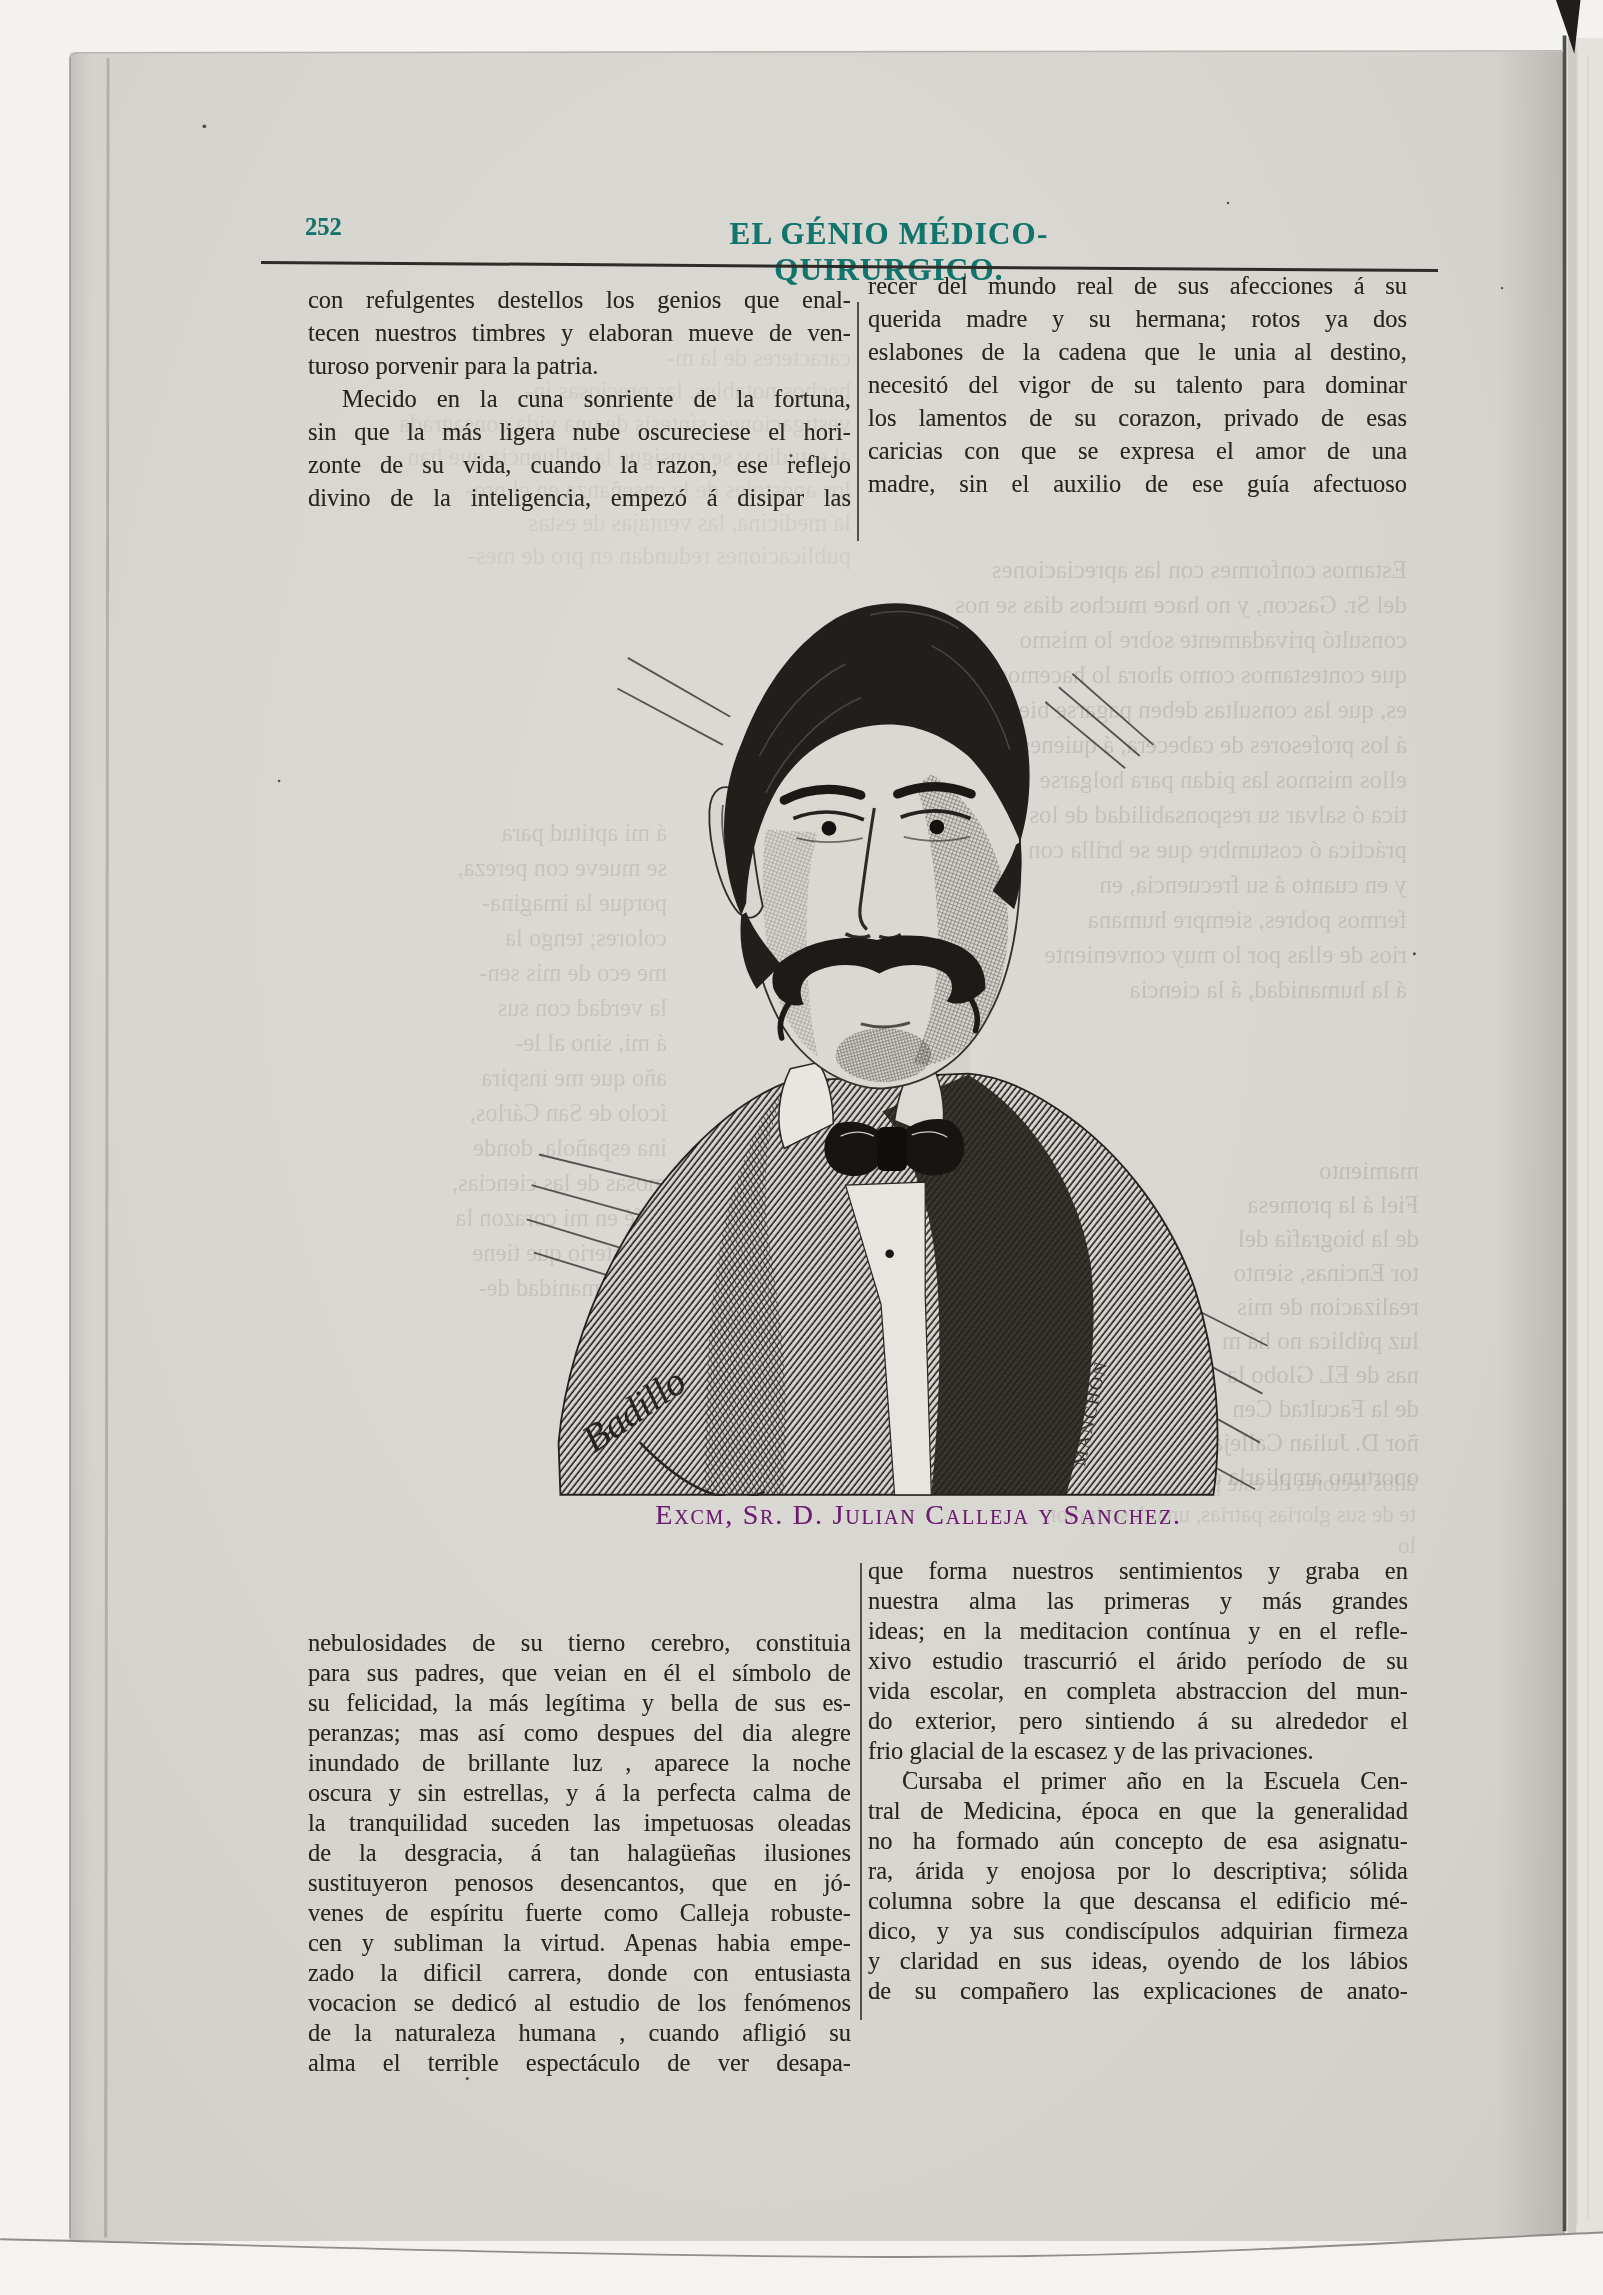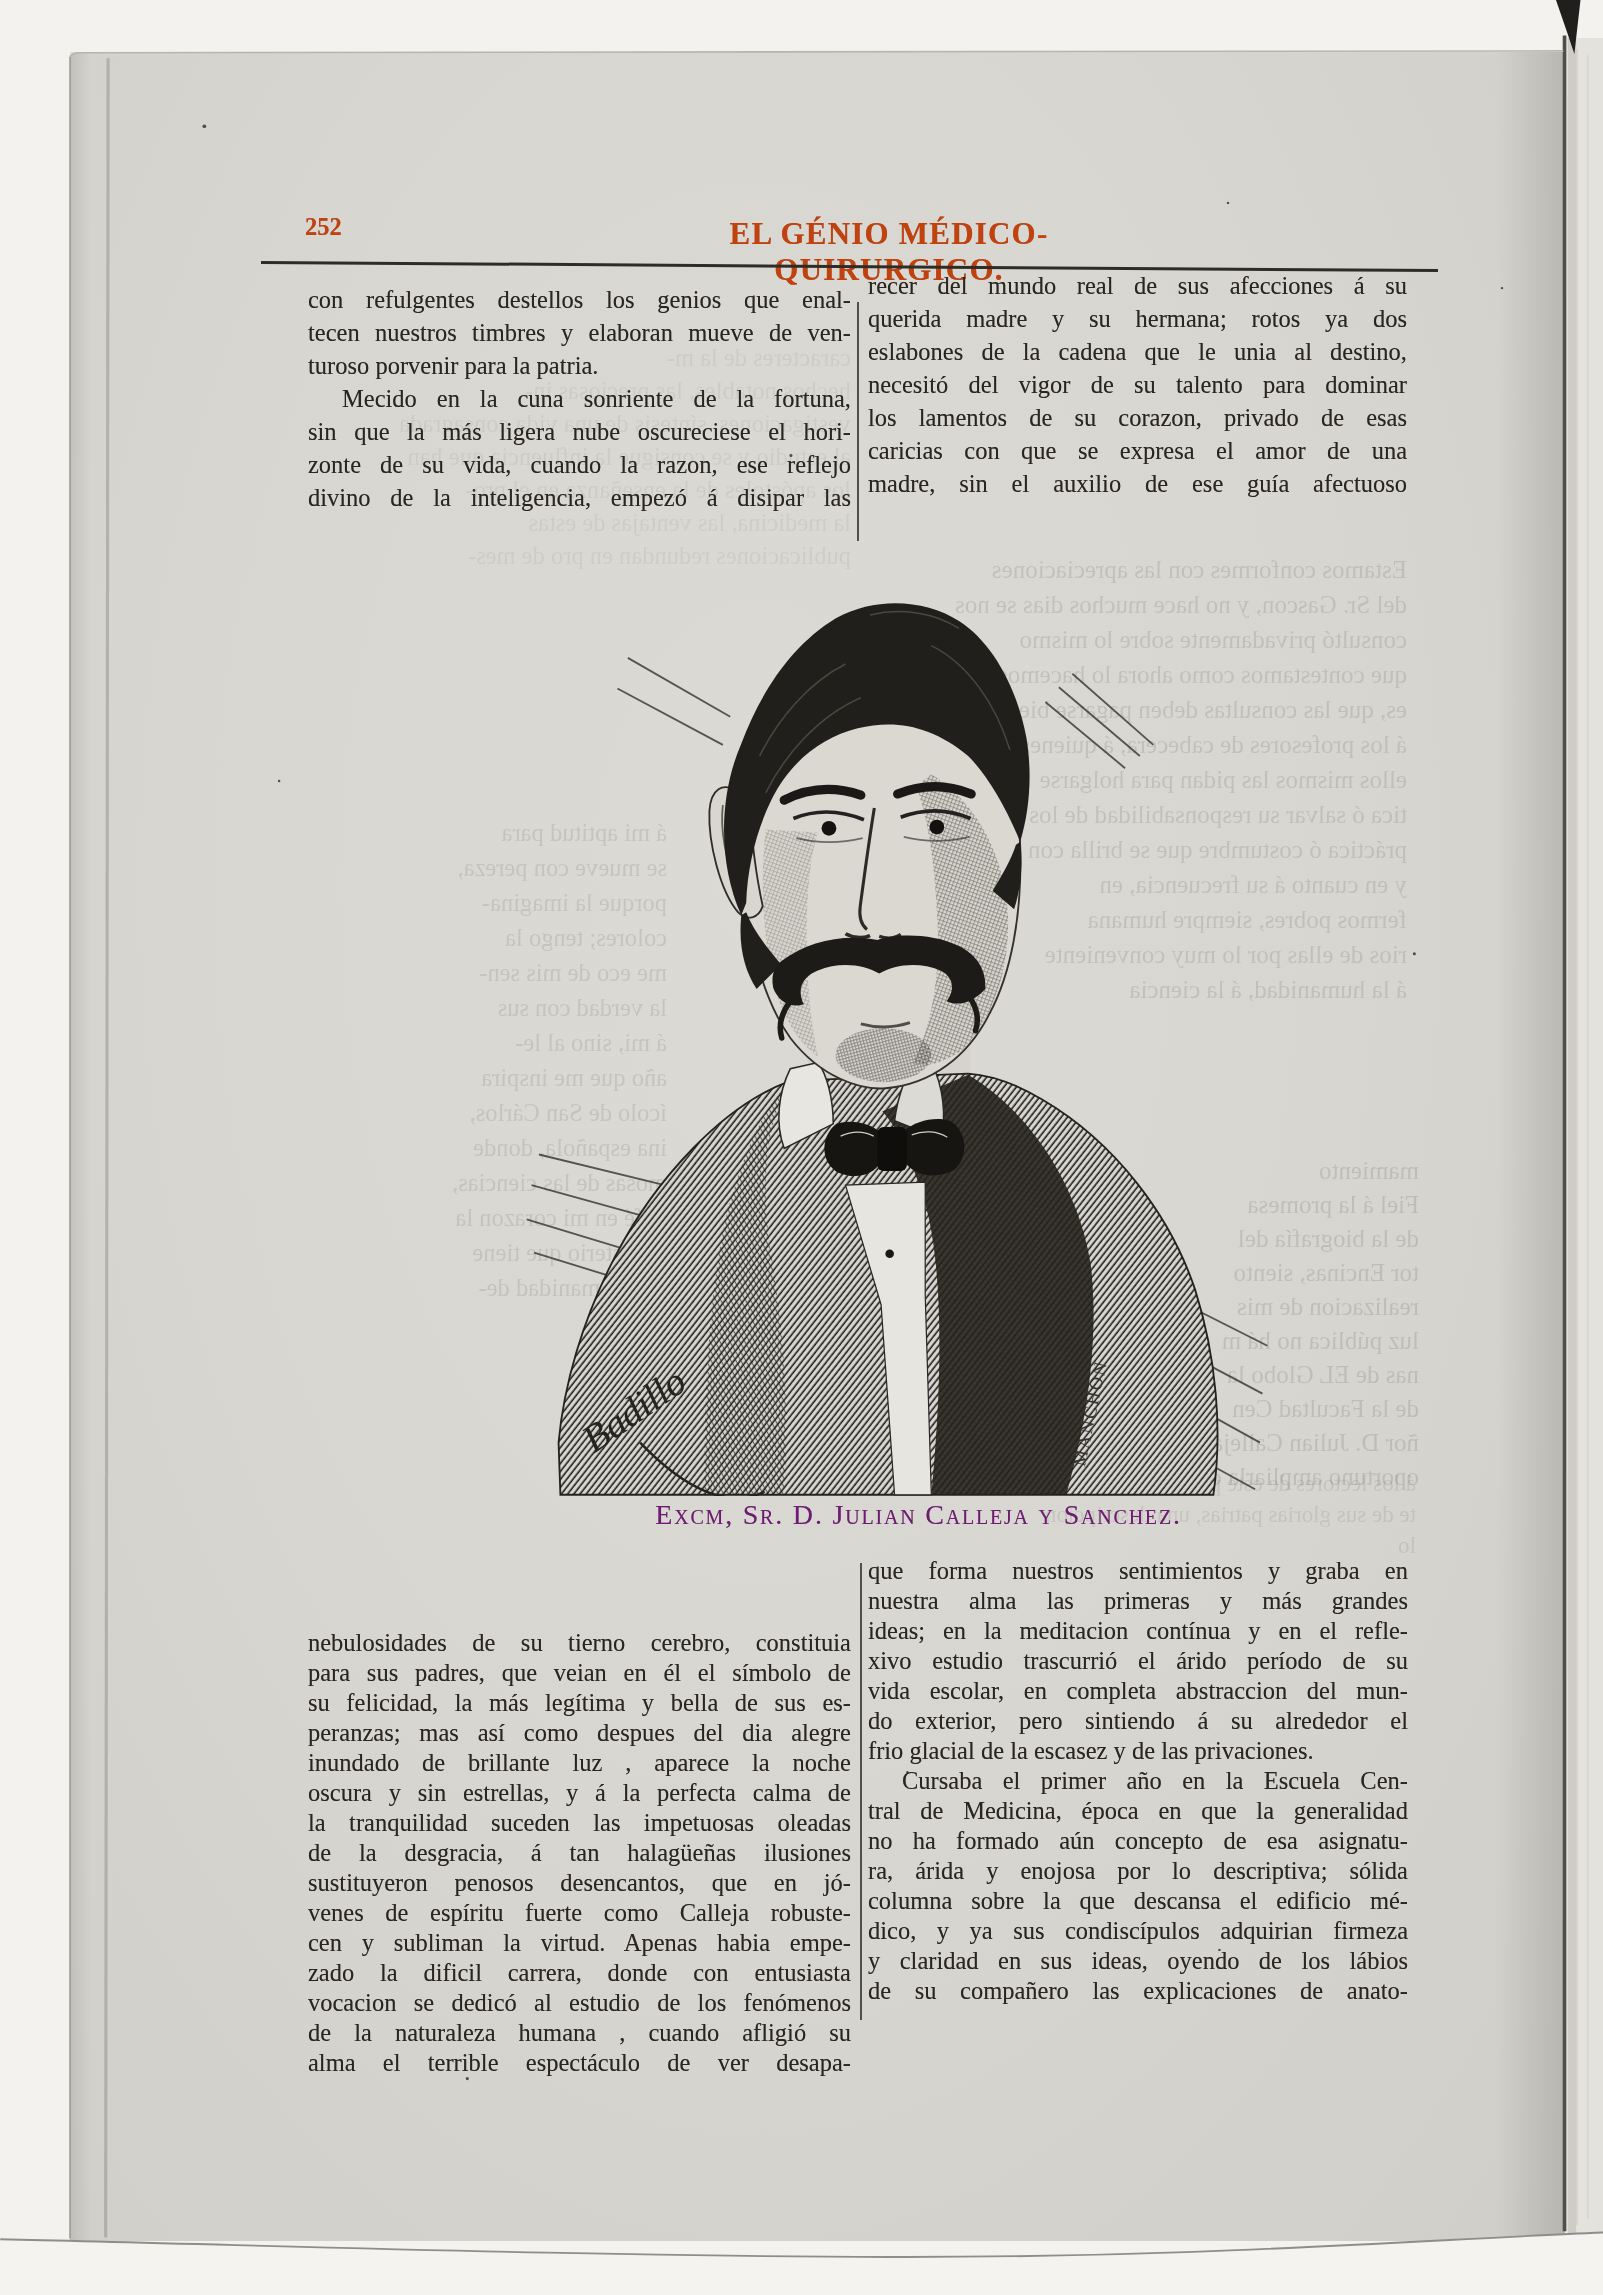--- a/index.html
+++ b/index.html
@@ -6,21 +6,21 @@
   .stage{position:relative;width:1604px;height:2295px;overflow:hidden;
          background:#f3f2ef;font-family:"Liberation Serif","DejaVu Serif",serif;}
   .page{position:absolute;left:70px;top:52px;width:1495px;height:2189px;
         background:radial-gradient(ellipse at 46% 38%, #dcdad5 0%, #d8d6d1 50%, #d0cec9 100%);
         border-radius:6.1px 1.8px 0 0;}
   .page-shade-right{position:absolute;left:1496px;top:52px;width:69px;height:2189px;
         background:linear-gradient(to right, rgba(80,78,73,0) 0%, rgba(80,78,73,.20) 100%);}
   .page-shade-left{position:absolute;left:70px;top:52px;width:21px;height:2189px;
         background:linear-gradient(to right, rgba(90,88,83,.14), rgba(90,88,83,0));}
   .decor{position:absolute;left:0;top:0;z-index:6;}
-  .txt{position:absolute;z-index:8;color:#c2410c;text-shadow:0 0 0.6px rgba(41,38,31,.38);}
+  .txt{position:absolute;z-index:8;color:#0f766e;text-shadow:0 0 0.6px rgba(41,38,31,.38);}
   .pgnum{font-size:24.5px;font-weight:bold;}
   .jtitle{font-size:31px;font-weight:bold;letter-spacing:1.2px;text-align:center;}
   .hrule{position:absolute;z-index:8;background:#2e2c28;transform:rotate(.4deg);}
   .vrule{position:absolute;z-index:8;width:1.8px;background:#3a3732;opacity:.85;}
   .col{position:absolute;z-index:8;}
   .blk{white-space:pre-line;font-size:24.5px;line-height:30px;color:#29261f;
        text-shadow:0 0 0.6px rgba(41,38,31,.38);}
   .topcol .blk{line-height:33px;}
   .jall{text-align:justify;text-align-last:justify;}
   .ind{text-indent:34px;}

